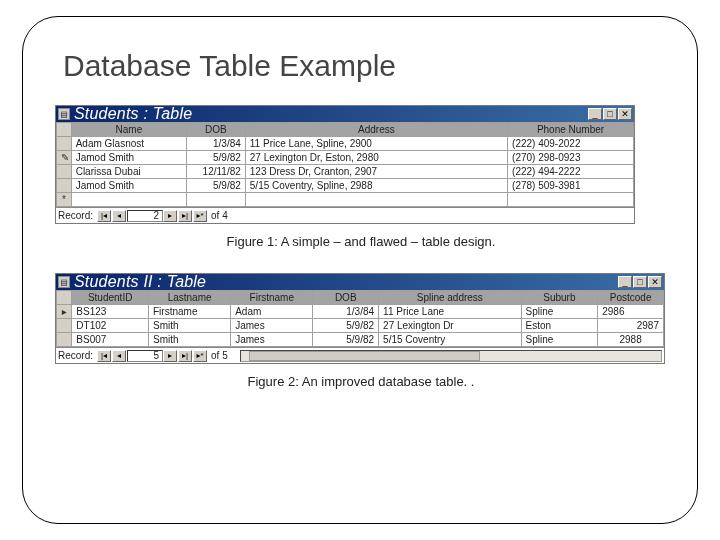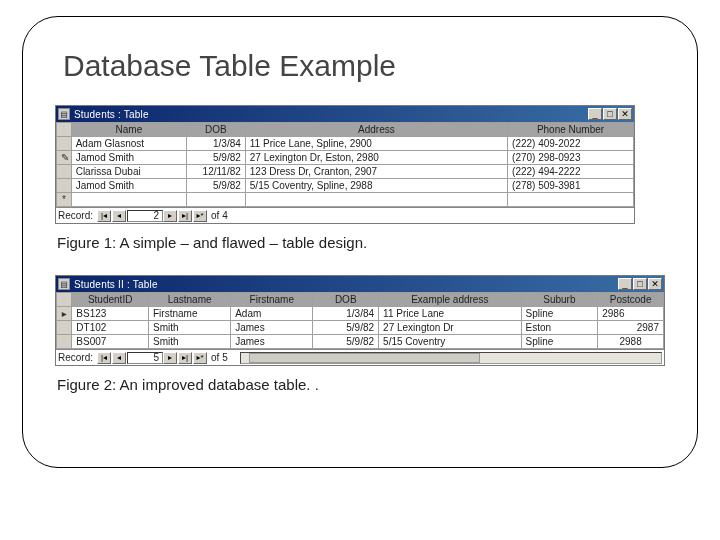--- a/index.html
+++ b/index.html
@@ -9,34 +9,35 @@
     height: 540px;
     background: #fff;
     font-family: Arial, Helvetica, sans-serif;
     position: relative;
   }
   .slide-frame {
     position: absolute;
     left: 22px;
     top: 16px;
     width: 676px;
-    height: 452px;
+    height: 508px;
     border: 1.5px solid #000;
     border-radius: 36px;
     padding: 28px 32px;
   }
   .slide-title {
     font-size: 30px;
     color: #444;
     margin: 4px 0 22px 8px;
   }
   .caption {
-    font-size: 15px;
+    font-size: 13px;
     color: #222;
     margin: 10px 0 24px 2px;
+    text-align: center;
   }
   .dbwin {
     border: 1px solid #7a7a7a;
     background: #d9d6cf;
     font-family: "Tahoma", "MS Sans Serif", Arial, sans-serif;
     font-size: 11px;
     color: #222;
     width: 580px;
     margin-left: 0;
   }
@@ -53,21 +54,21 @@
     width: 12px; height: 12px;
     background: #d0d0d0;
     border: 1px solid #888;
     margin-right: 4px;
     display: inline-flex;
     align-items: center;
     justify-content: center;
     font-size: 8px;
     color: #222;
   }
-  .titlebar .ttext { flex: 1; font-size: 10px; letter-spacing: .2px; }
+  .titlebar .ttext { flex: 1; font-size: 16px; letter-spacing: .2px; font-style: italic; }
   .winbtns { display: flex; gap: 1px; }
   .winbtn {
     width: 14px; height: 12px;
     background: #d4d0c8;
     border-top: 1px solid #fff;
     border-left: 1px solid #fff;
     border-right: 1px solid #666;
     border-bottom: 1px solid #666;
     font-size: 9px;
     text-align: center;
@@ -251,21 +252,21 @@
           <col style="width:70px">
           <col style="width:60px">
       </colgroup>
       <tbody>
           <tr>
         <th class="rowhdr"></th>
         <th>StudentID</th>
         <th>Lastname</th>
         <th>Firstname</th>
         <th>DOB</th>
-        <th>Example address</th>
+        <th>Spline address</th>
         <th>Suburb</th>
         <th>Postcode</th>
       </tr>
       <tr>
             <td class="rowhdr">▸</td>
             <td>BS123</td>
             <td>Firstname</td>
             <td>Adam</td>
             <td style="text-align:right">1/3/84</td>
             <td>11 Price Lane</td>

